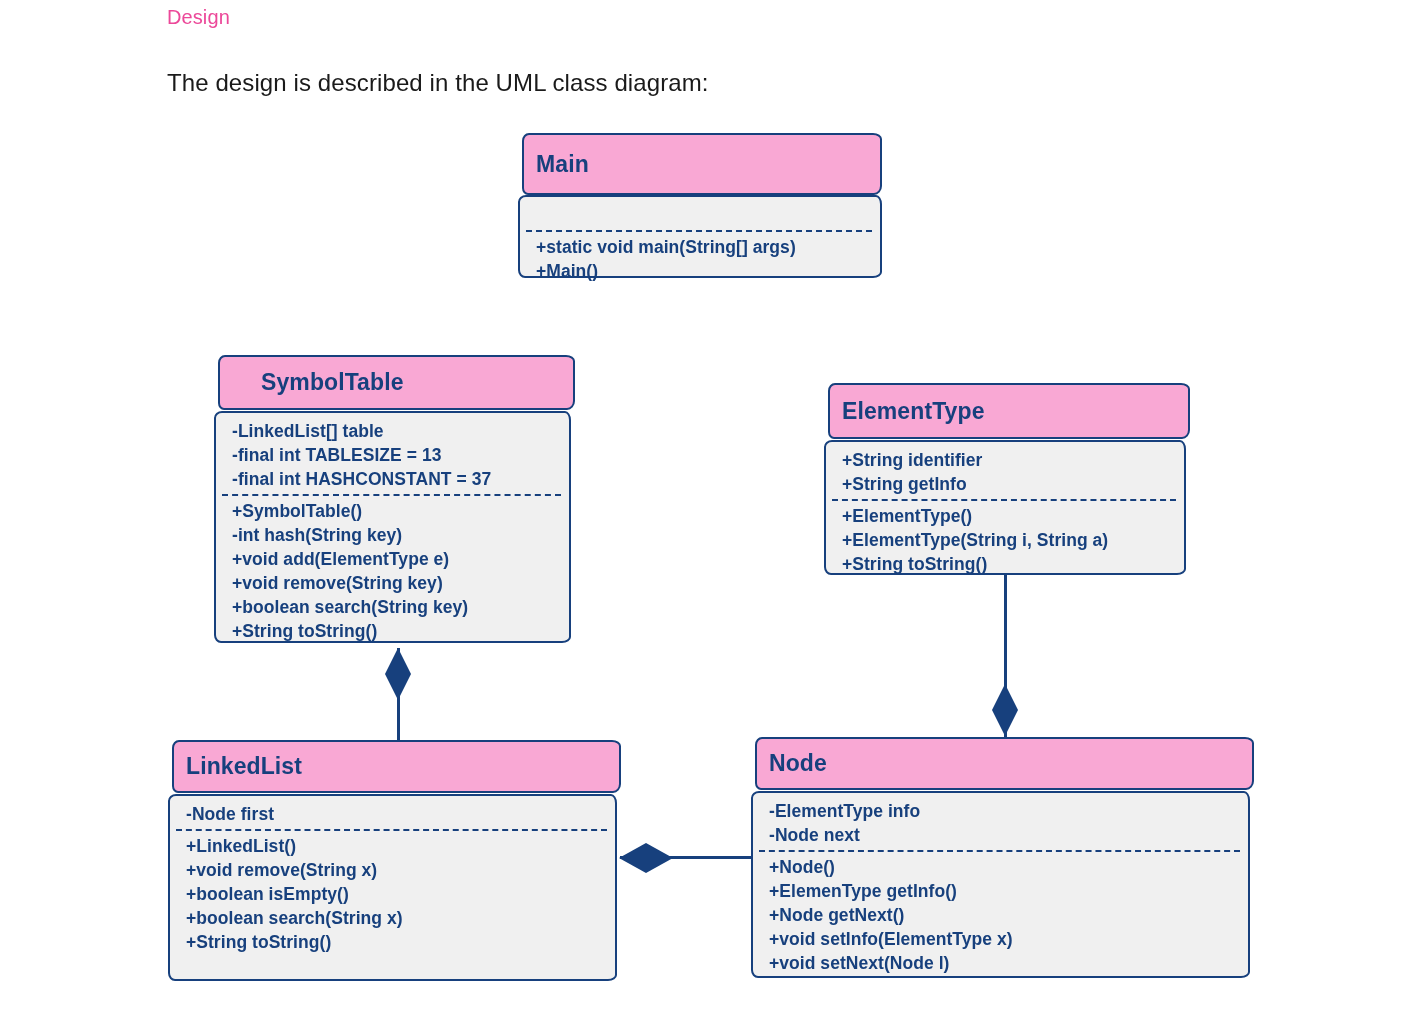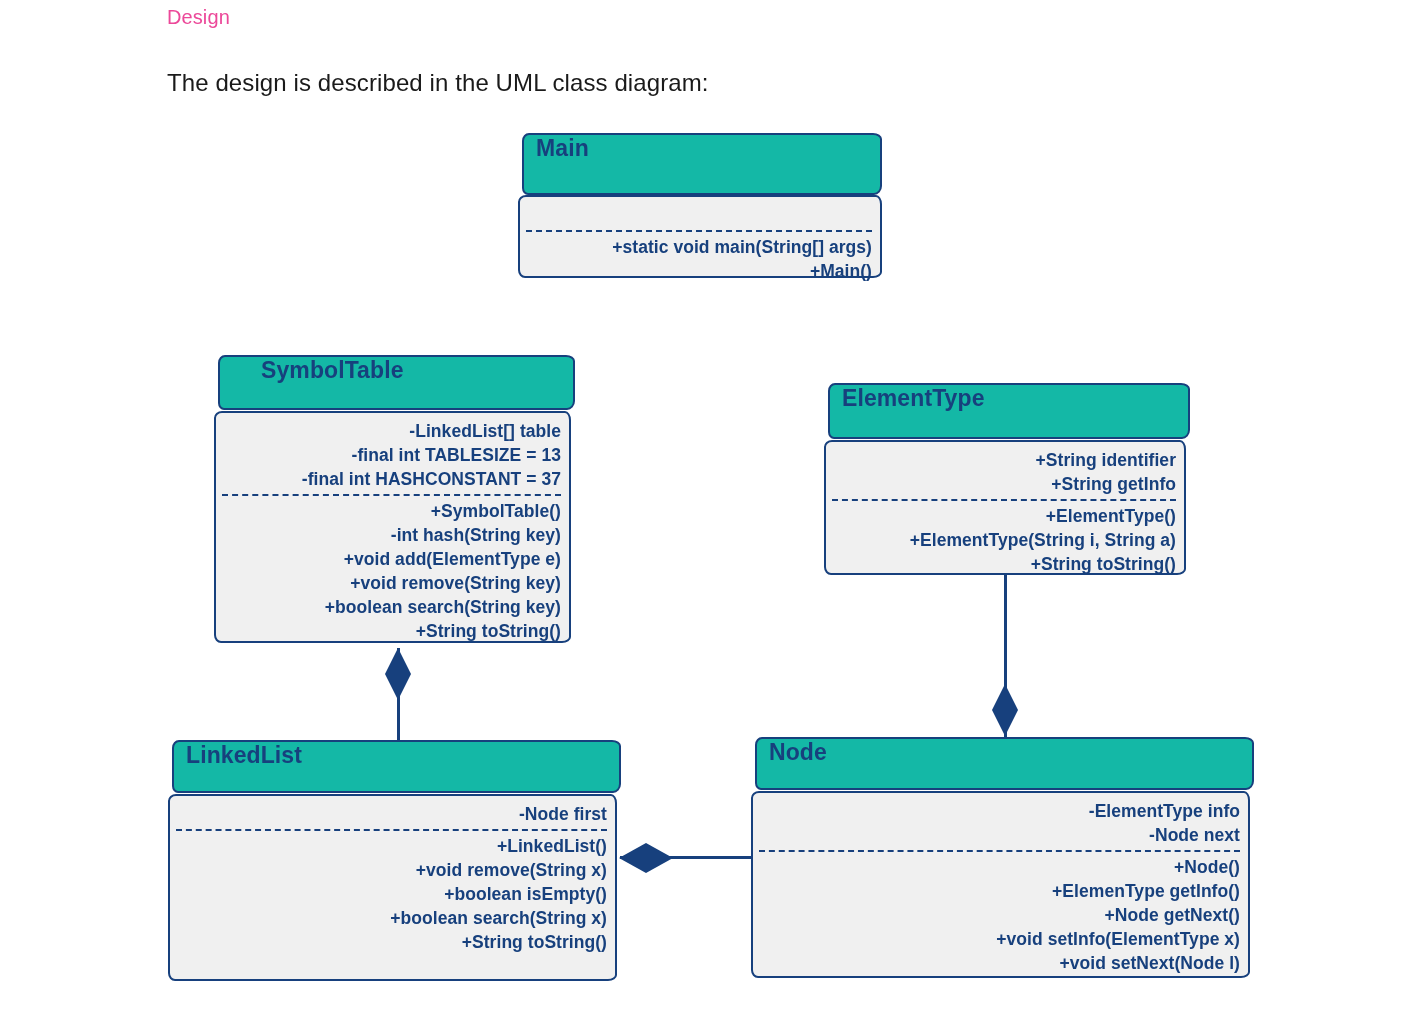--- a/index.html
+++ b/index.html
@@ -40,24 +40,25 @@
   
   .uml-class {
     position: absolute;
   }
   .uml-header {
     position: absolute;
     left: 4px;
     top: 0;
     right: 0;
     box-sizing: border-box;
-    background: #14b8a6;
+    background: #f9a8d4;
     border: 2.6px solid #17407d;
     border-radius: 7px 9px 8px 6px / 8px 6px 9px 7px;
     display: flex;
+    align-items: center;
     z-index: 2;
   }
   .uml-title {
     font-size: 23px;
     font-weight: bold;
     color: #17407d;
     padding-left: 12px;
     letter-spacing: .1px;
     white-space: nowrap;
   }
@@ -68,21 +69,20 @@
     box-sizing: border-box;
     background: #f0f0f0;
     border: 2.6px solid #17407d;
     border-radius: 8px 6px 9px 7px / 7px 9px 6px 8px;
     z-index: 1;
     padding-top: 6px;
     padding-bottom: 7px;
   }
   .uml-compartment {
     padding: 0 8px 0 16px;
-    text-align: right;
   }
   .uml-compartment.attrs-empty {
     height: 24px;
   }
   .uml-member {
     font-size: 17.5px;
     font-weight: bold;
     color: #17407d;
     line-height: 24px;
     white-space: nowrap;

